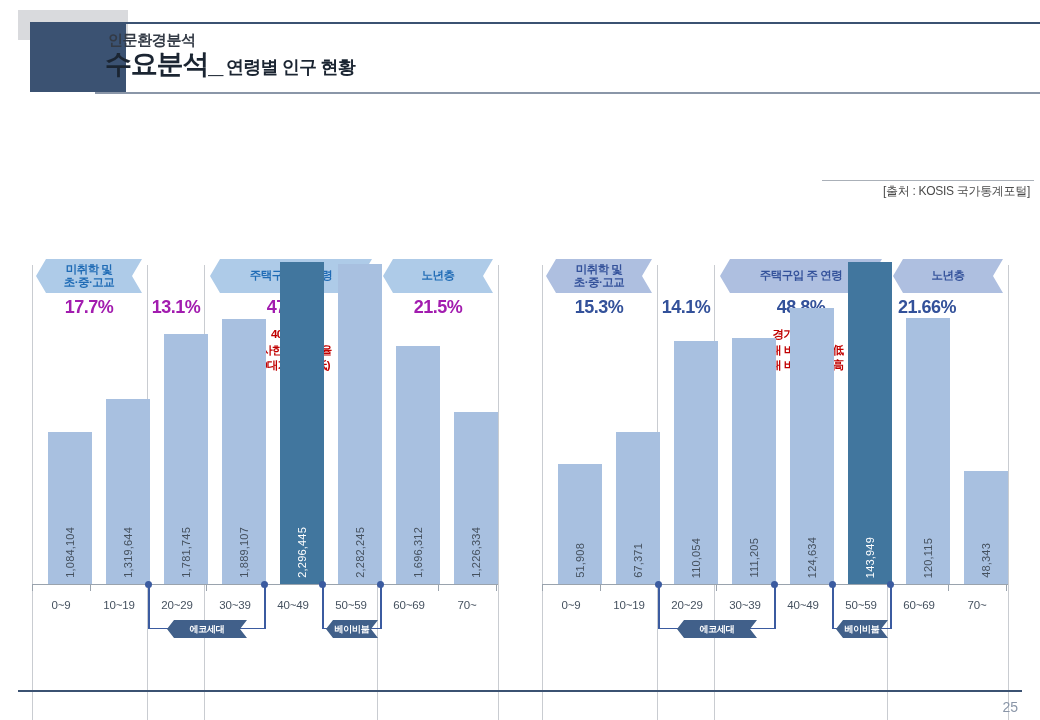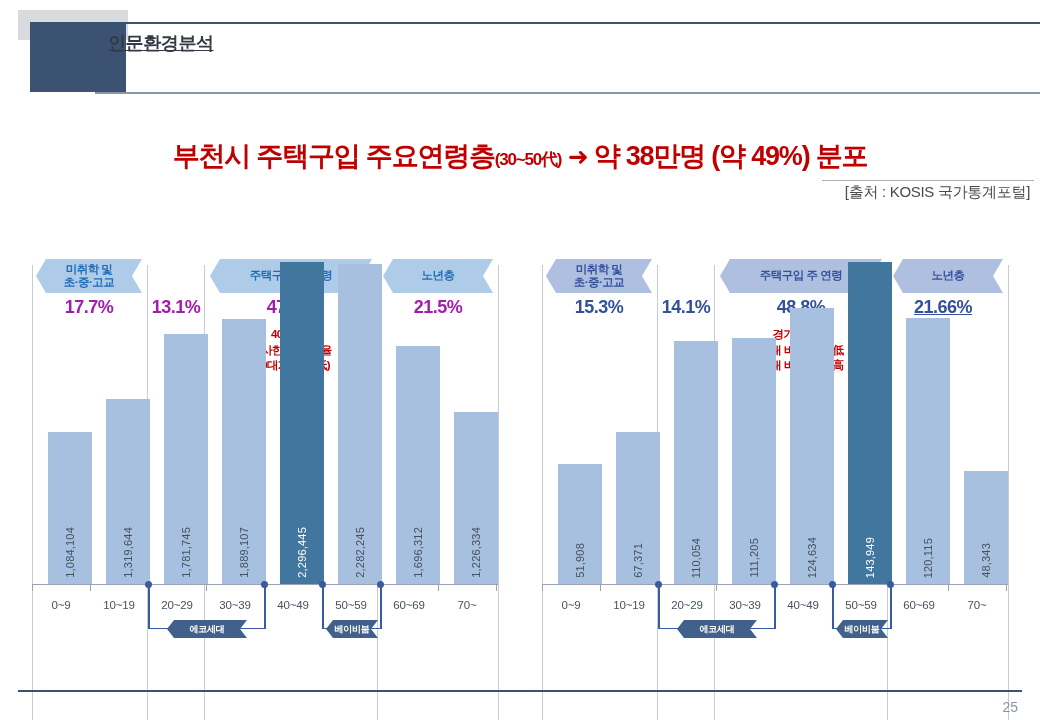--- a/index.html
+++ b/index.html
@@ -23,21 +23,21 @@
   .hdr-rule-top {
     position:absolute; left:95px; top:22px; width:945px; height:2px;
     background:#3b5272;
   }
   .hdr-rule-bottom {
     position:absolute; left:95px; top:92px; width:945px; height:2px;
     background:#8a96a8;
   }
   .hdr-kicker {
     position:absolute; left:108px; top:31px;
-    font-size:18px; font-weight:bold; color:#333a45; letter-spacing:-0.4px;text-decoration:underline;
+    font-size:15px; font-weight:bold; color:#333a45; letter-spacing:-0.4px;
   }
   .hdr-title {
     position:absolute; left:105px; top:46px;
     font-size:27px; font-weight:bold; color:#1b2532; letter-spacing:-1.2px;
     white-space:nowrap;
   }
   .hdr-title .sub {
     font-size:18px; font-weight:bold; color:#1b2532; letter-spacing:-0.8px;
     margin-left:4px;
   }
@@ -72,21 +72,21 @@
     white-space:nowrap;
   }
   .main-title .small { font-size:17px; }
   .main-title .arrow { font-size:25px; }
   .src-rule {
     position:absolute; left:822px; top:180px; width:212px; height:1px;
     background:#aab0b8;
   }
   .source {
     position:absolute; right:10px; top:183px;
-    font-size:15px; color:#4a4a4a; letter-spacing:-0.3px;margin-left:22px;
+    font-size:12px; color:#4a4a4a; letter-spacing:-0.3px;margin-left:22px;
   }
 
   
   .panel { position:absolute; top:209px; width:502px; height:470px; }
   .panel.left  { left:14px; }
   .panel.right { left:524px; }
 
   .panel-title {
     height:32px; width:100%;
     display:flex; align-items:center; justify-content:center;
@@ -178,28 +178,26 @@
 <body>
 
 <div class="slide">
 
   <div class="hdr-block-light"></div>
   <div class="hdr-block-dark"></div>
   <div class="hdr-rule-top"></div>
   <div class="hdr-rule-bottom"></div>
 
   <div class="hdr-kicker">인문환경분석</div>
+  <div class="hdr-title">
+    <span>수요분석_</span><span class="sub">연령별 인구 현황</span>
+  </div>
 
   <div class="ribbon-shadow"></div>
 
-  <div class="main-title">
-    <span>부천시 주택구입 주요연령층</span><span class="small">(30~50代)</span>
-    <span class="arrow">➜</span>
-    <span>약 38만명 (약 49%) 분포</span>
-  </div>
   <div class="src-rule"></div>
   <div class="source">[출처 : KOSIS 국가통계포털]</div>
 
   <div class="panel left">
     <div class="chart-area">
 
       <div class="divider" style="left:18px;  height:500px;"></div>
       <div class="divider" style="left:133px; height:500px;"></div>
       <div class="divider" style="left:190px; height:500px;"></div>
       <div class="divider" style="left:363px; height:500px;"></div>
@@ -309,21 +307,21 @@
       <div class="chev" style="left:196px; top:50px; width:162px;">
         <span>주택구입 주 연령</span>
       </div>
       <div class="chev" style="left:369px; top:50px; width:110px;">
         <span>노년층</span>
       </div>
 
       <div class="pct" style="left:22px;  top:88px; width:106px;">15.3%</div>
       <div class="pct" style="left:134px; top:88px; width:56px;">14.1%</div>
       <div class="pct" style="left:196px; top:88px; width:162px;">48.8%</div>
-      <div class="pct" style="left:364px; top:88px; width:110px;text-decoration:underline;">21.66%</div>
+      <div class="pct" style="left:348px; top:88px; width:110px;">21.66%</div>
 
       <div class="note" style="left:196px; top:118px; width:162px;">
         <div>경기도 대비</div>
         <div>40대 비율 다소 低</div>
         <div>50대 비율 다소 高</div>
       </div>
 
       <div class="plot">
         <div class="bar" style="left:34px;  width:44px; height:120px; background:#a8c0e0;">
           <span class="blabel">51,908</span>

